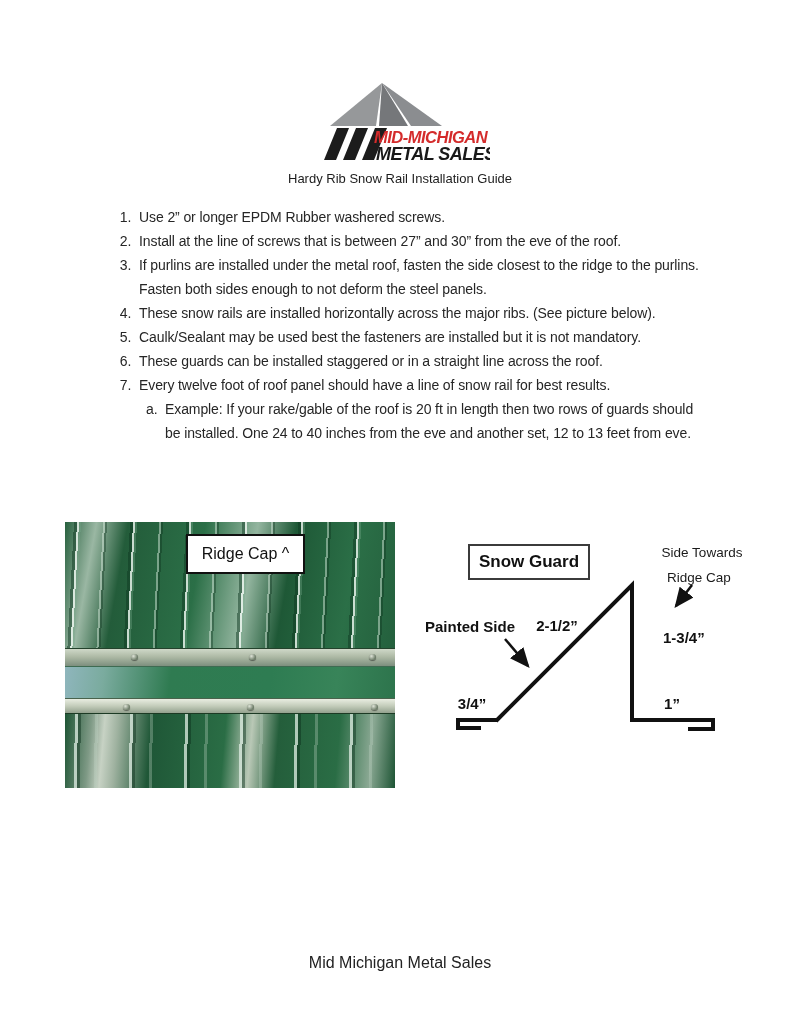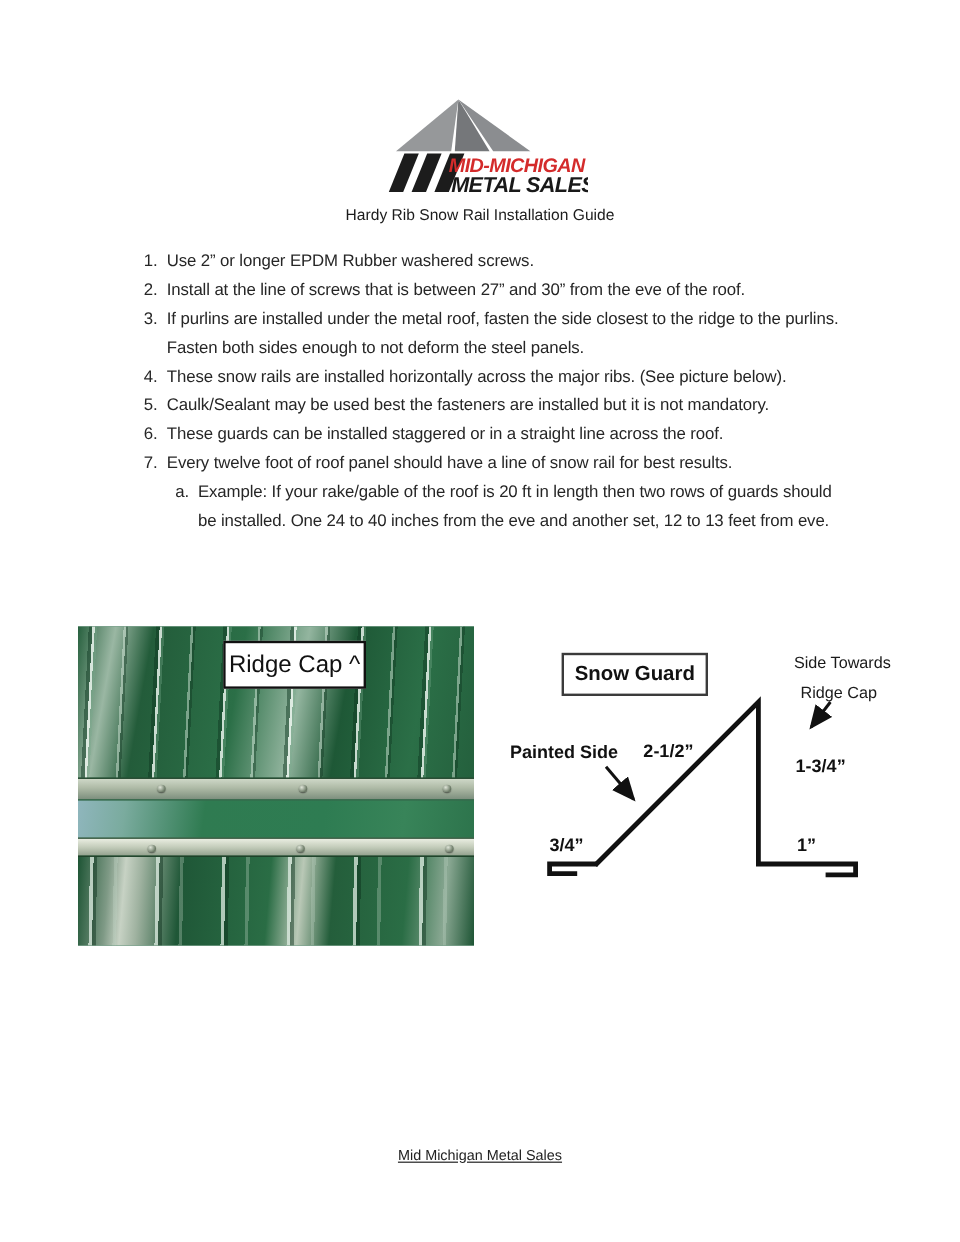--- a/index.html
+++ b/index.html
@@ -59,30 +59,30 @@
         rgba(255,255,255,0) 33px 55px),
       linear-gradient(95deg, #1d5434 0%, #7f9a86 8%, #c7d2c4 12%, #9fb2a0 16%,
         #1f5737 26%, #2a6d45 48%, #b9c8b6 56%, #245e3b 64%, #2a6d45 82%,
         #8aa893 92%, #1d5434 100%);
   }
   .screw { position:absolute; width:7px; height:6px; border-radius:50%;
     background:radial-gradient(circle at 35% 35%, #dfe5d8, #6b7a66 70%, #3c4a3a);
     box-shadow:0 1px 1px rgba(0,0,0,0.45); }
   .ridge-label { position:absolute; left:121px; top:12px; width:119px; height:40px;
     background:#ffffff; border:2px solid #111111; display:flex; align-items:center;
-    justify-content:center; font-size:20px; color:#111111; }
+    justify-content:center; font-size:16px; color:#111111; }
 
   
   .diagram { position:absolute; left:425px; top:518px; width:365px; height:250px; }
   .diagram svg { width:100%; height:100%; display:block;
     font-family:"Liberation Sans", sans-serif; }
 
   
   .footer { position:absolute; left:0; top:953px; width:100%; text-align:center;
-    font-size:12px; color:#222222; line-height:20px;text-decoration:underline; }
+    font-size:16px; color:#222222; line-height:20px; }
   .footer-link { color:#0563c1; text-decoration:underline; margin-left:5px; cursor:pointer; }
   .footer-updated { margin-left:18px; }
 </style>
 </head>
 <body>
 
 <div class="page">
 
   <div class="logo">
     <svg viewBox="0 0 170 80">

